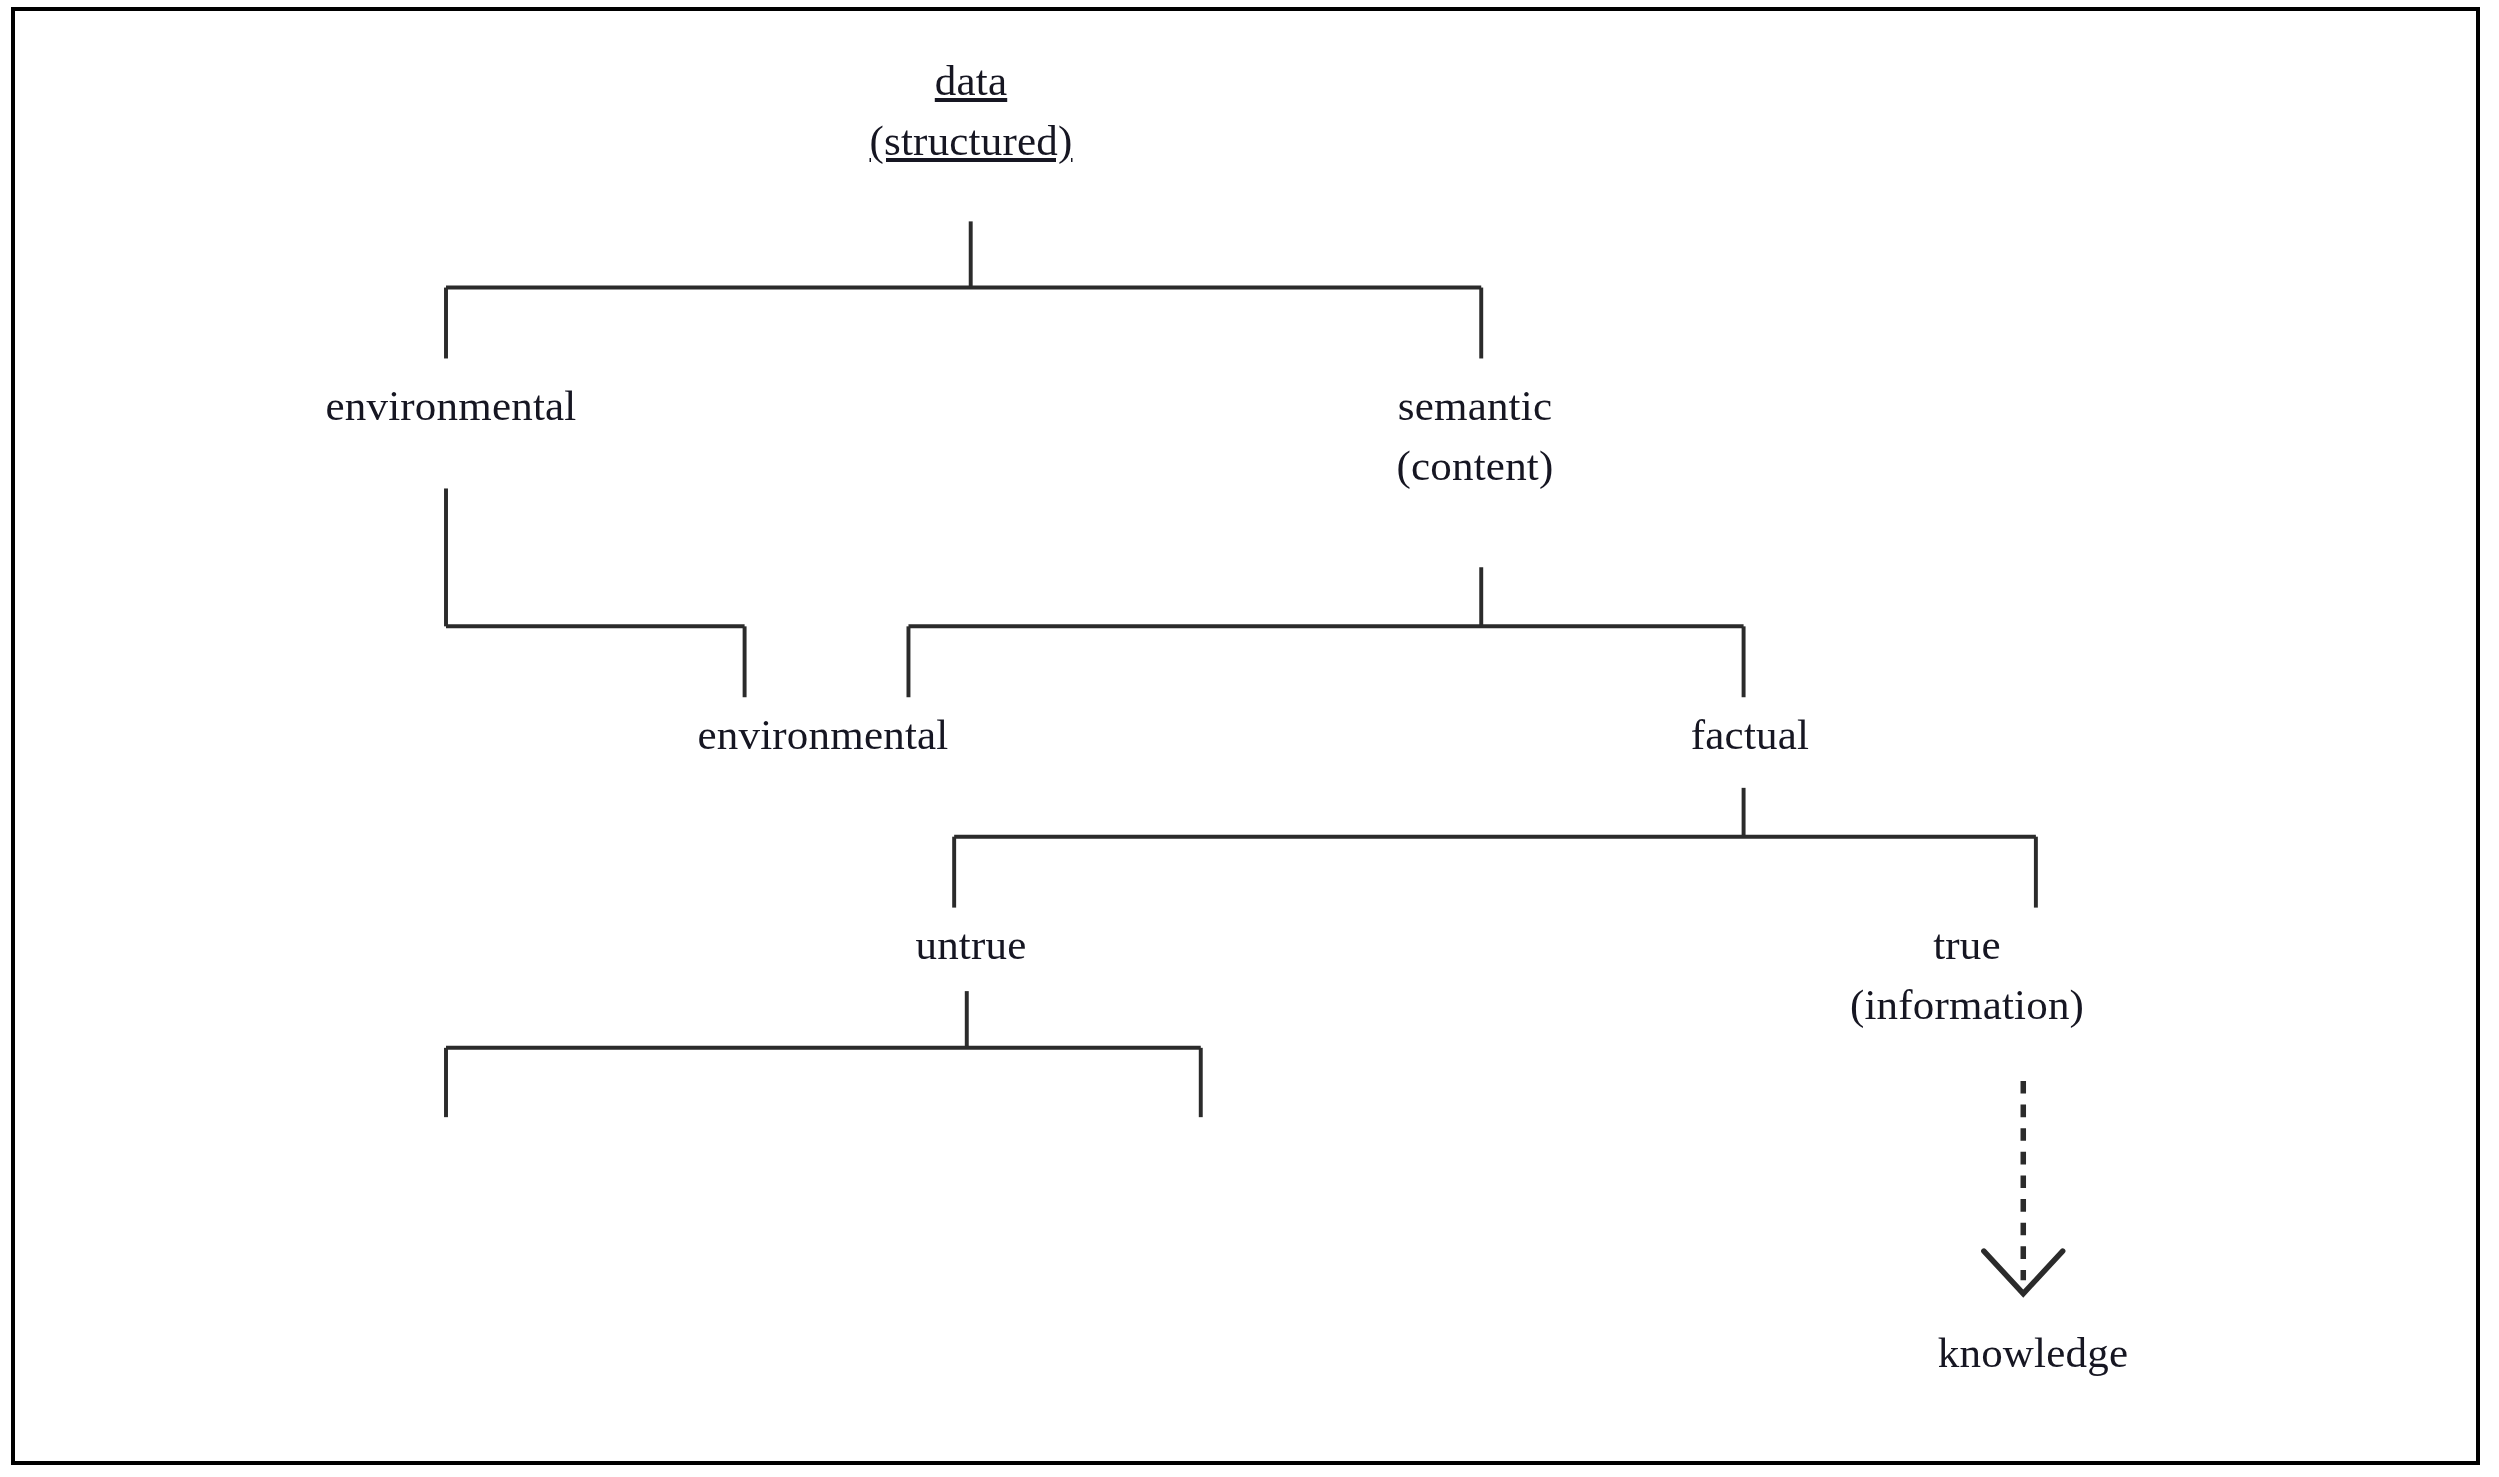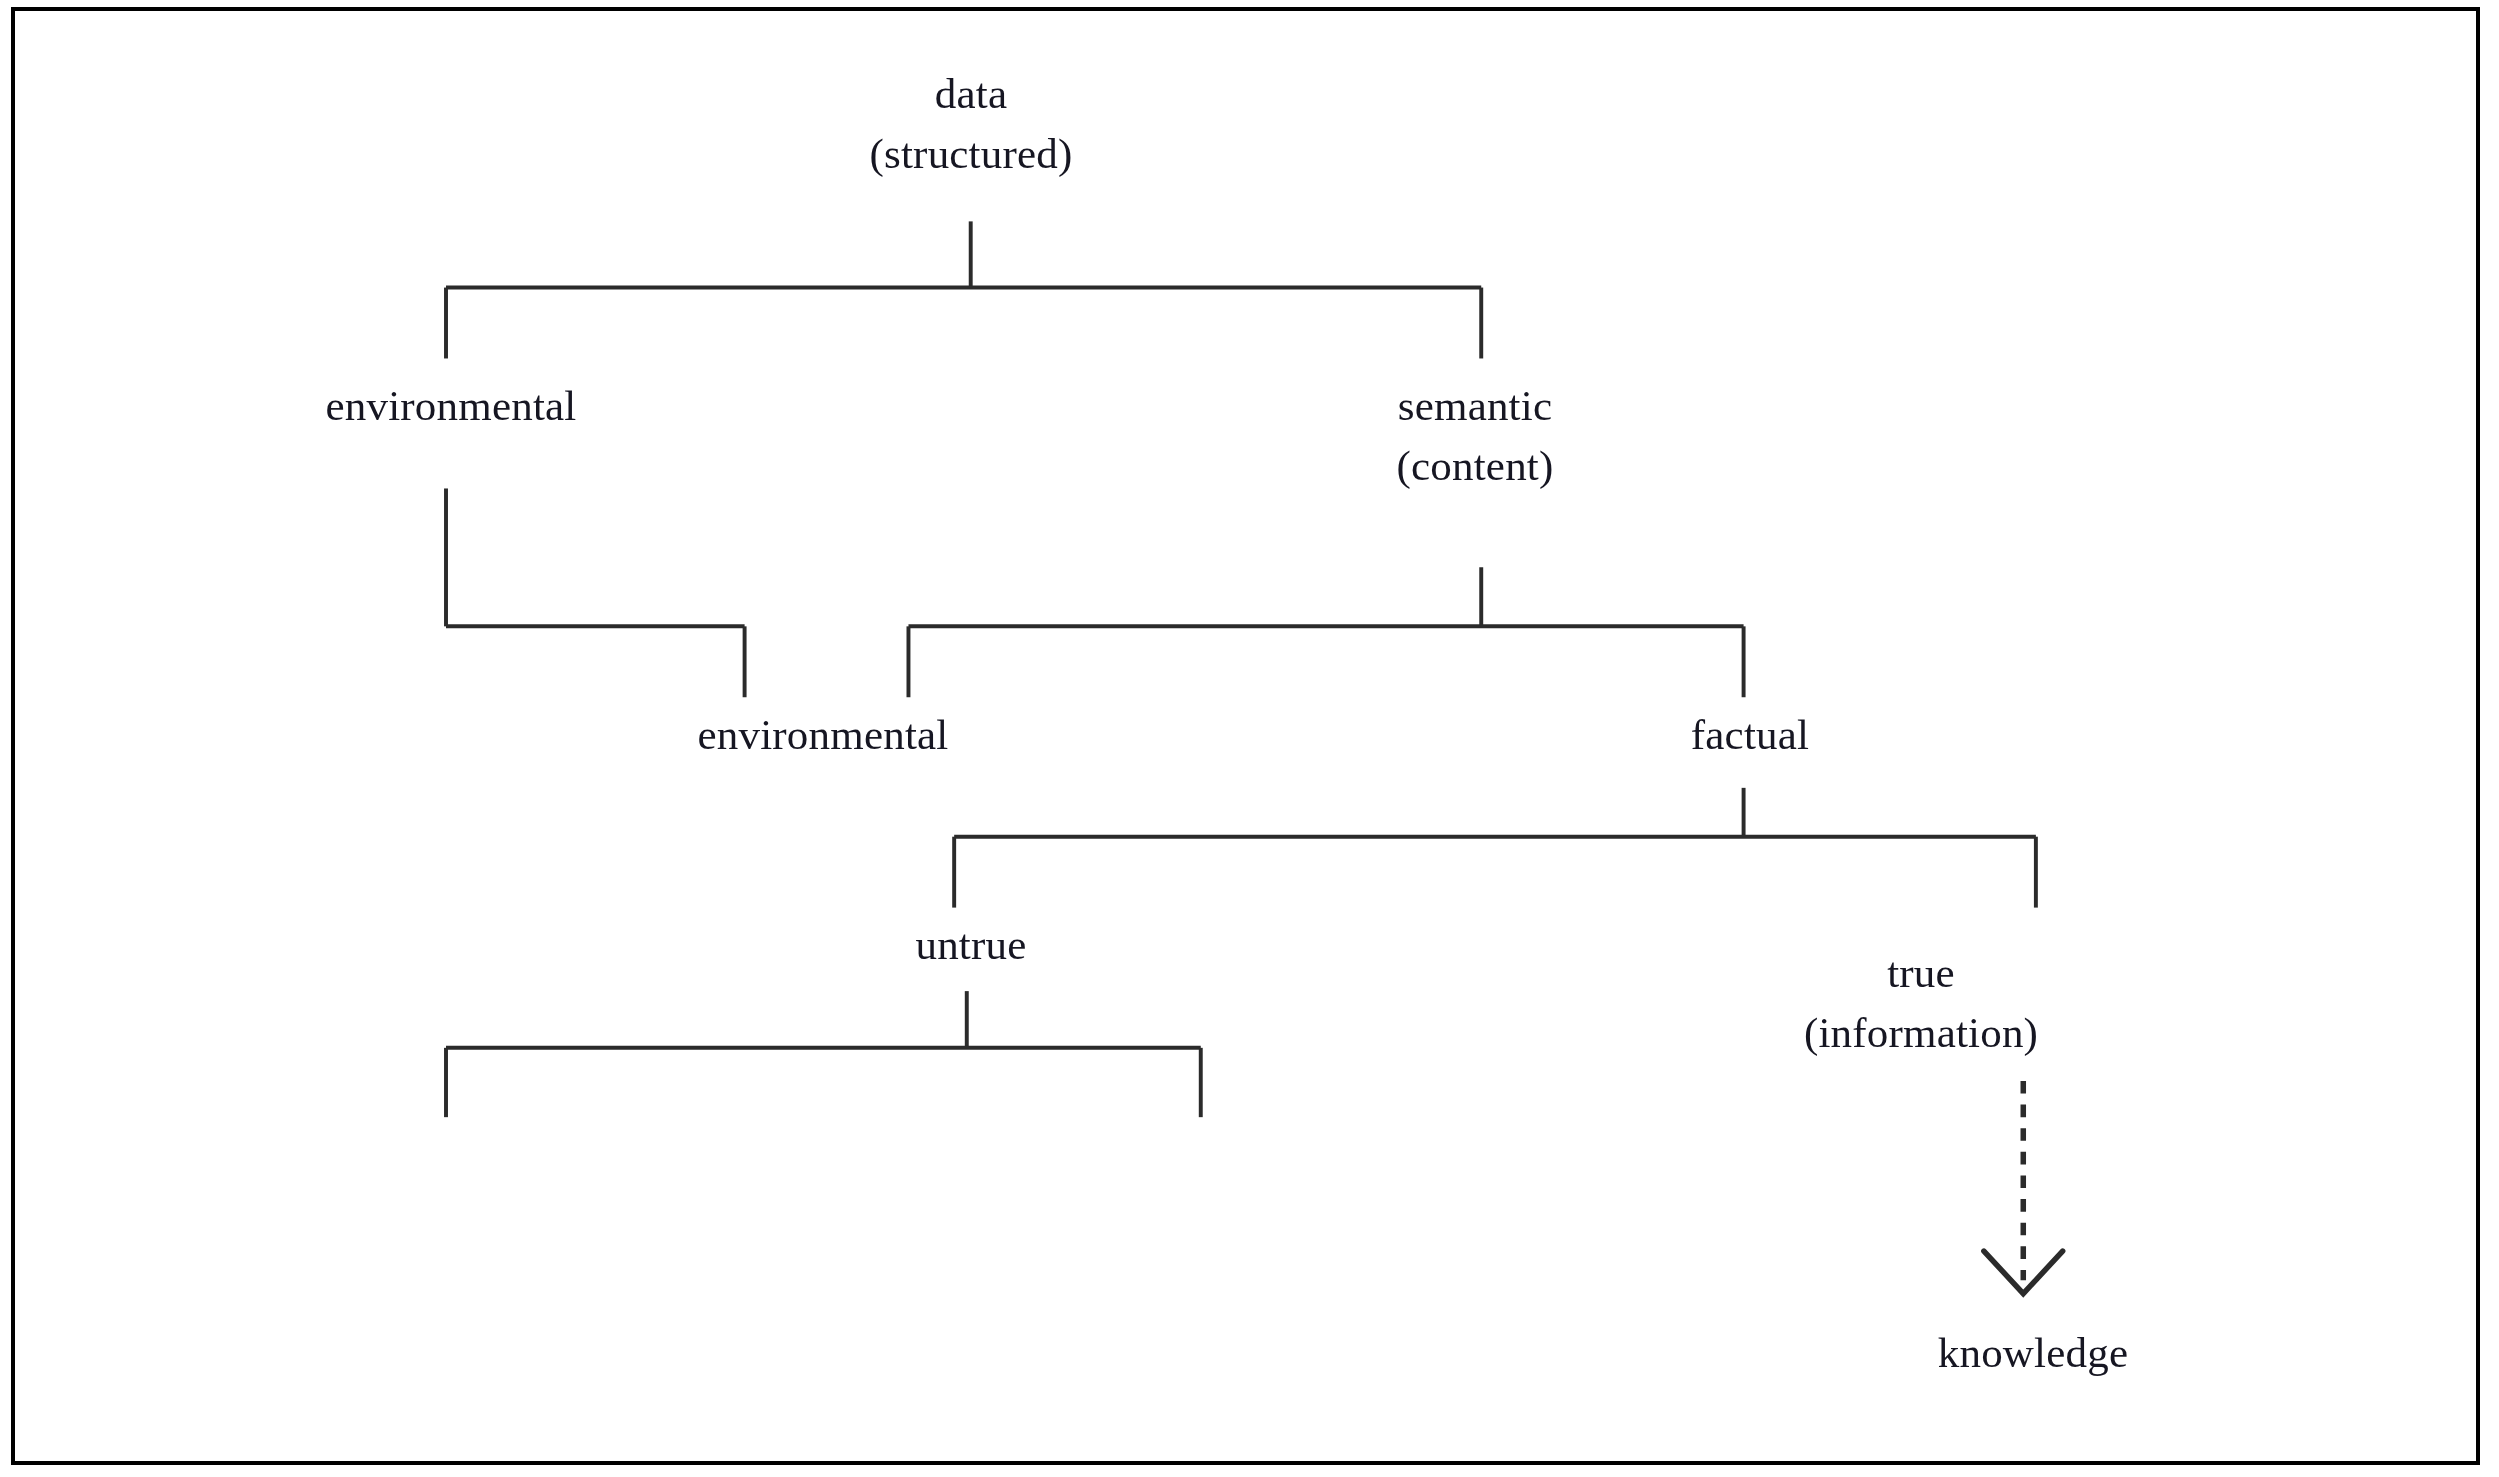--- a/index.html
+++ b/index.html
@@ -81,21 +81,21 @@
       <path d="M 566 1330 L 566 1418"></path>
       <path d="M 1524 1330 L 1524 1418"></path>
     </g>
 
     <g>
       <path d="M 2568 1372 L 2568 1625" stroke="#2b2b2b" stroke-width="7" fill="none" stroke-dasharray="16 14"></path>
       <path d="M 2518 1588 L 2568 1642 L 2618 1588" stroke="#2b2b2b" stroke-width="7" fill="none" stroke-linecap="round" stroke-linejoin="miter"></path>
     </g>
   </svg>
 
-  <div class="node one-line" style="left:971px; top:72px;">
+  <div class="node one-line" style="left:971px; top:59px;text-decoration:underline;">
     <span class="line1">data</span>
     <span class="line2" style="display:block;">(structured)</span>
   </div>
 
   <div class="node one-line" style="left:451px; top:384px;">
     <span class="line1">environmental</span>
   </div>
 
   <div class="node" style="left:1475px; top:384px;">
     <span class="line1">semantic</span>
@@ -107,21 +107,21 @@
   </div>
 
   <div class="node one-line" style="left:1750px; top:713px;">
     <span class="line1">factual</span>
   </div>
 
   <div class="node one-line" style="left:971px; top:923px;">
     <span class="line1">untrue</span>
   </div>
 
-  <div class="node" style="left:1921px; top:923px;margin-top:28px;">
+  <div class="node" style="left:1967px; top:923px;">
     <span class="line1">true</span>
     <span class="line2">(information)</span>
   </div>
 
 
 
   <div class="node one-line" style="left:2033px; top:1331px;">
     <span class="line1">knowledge</span>
   </div>
 

